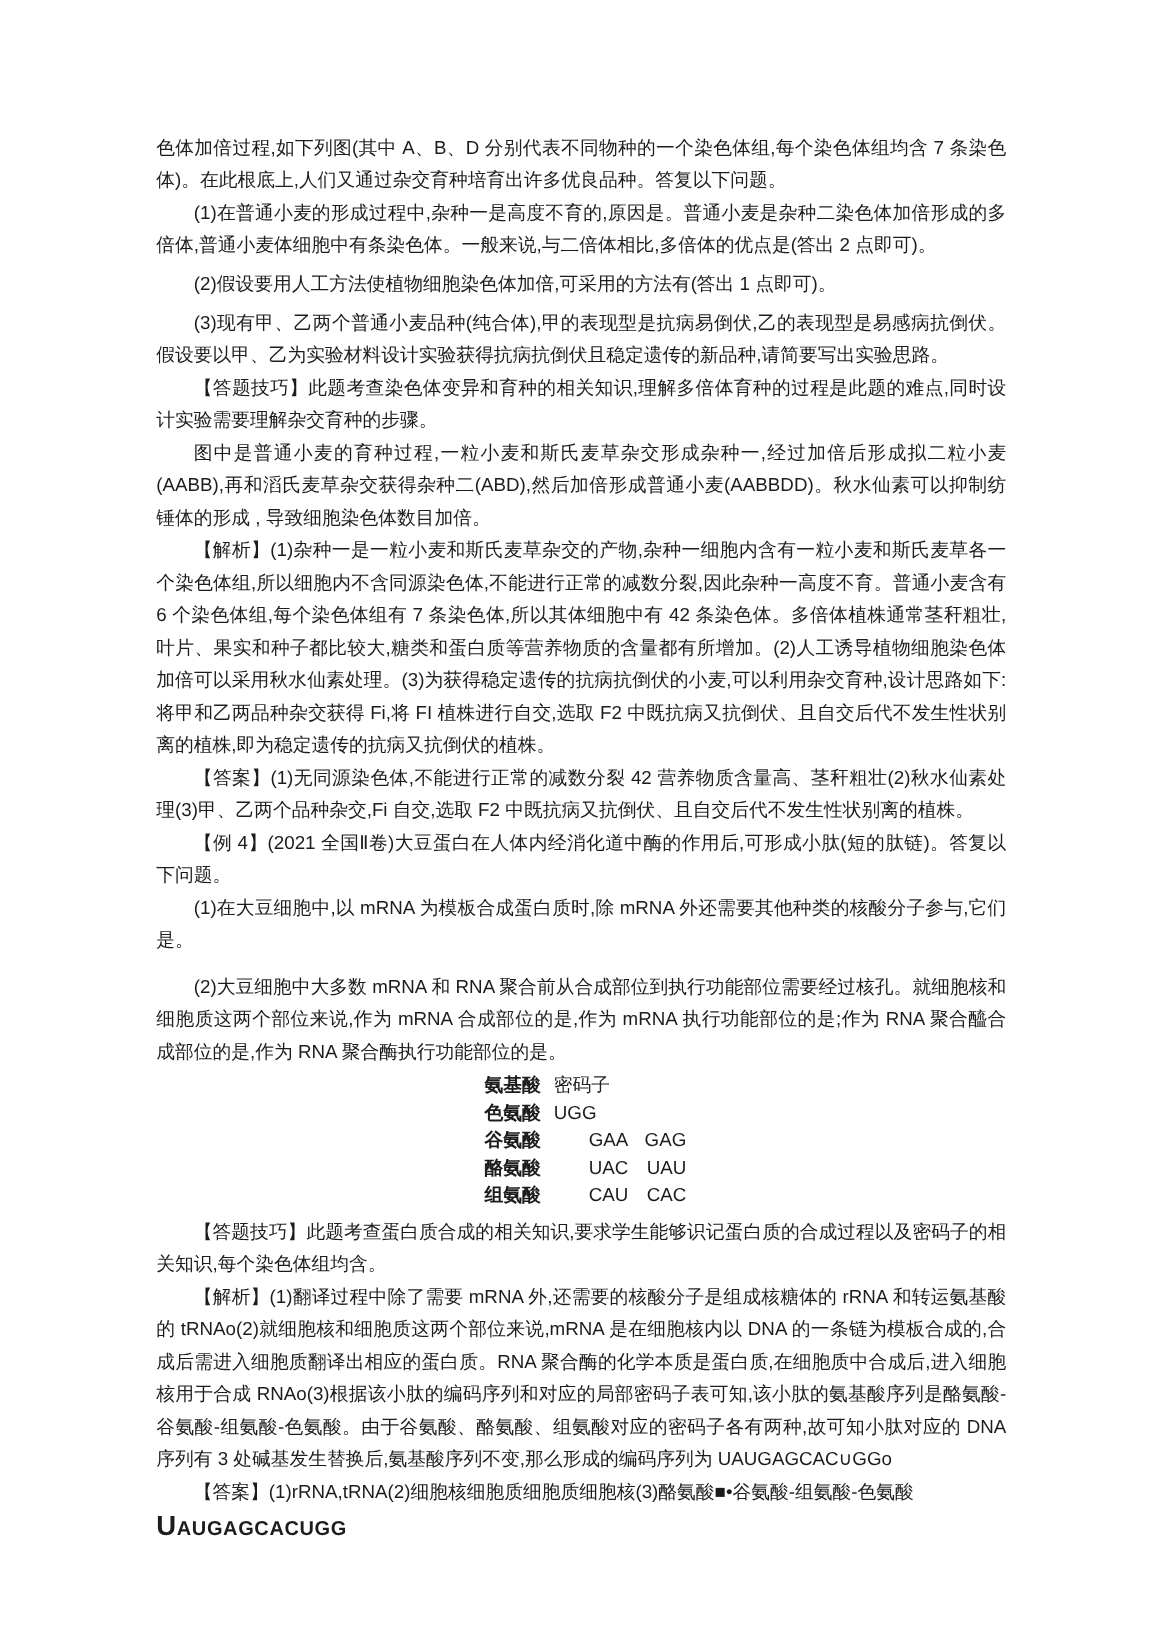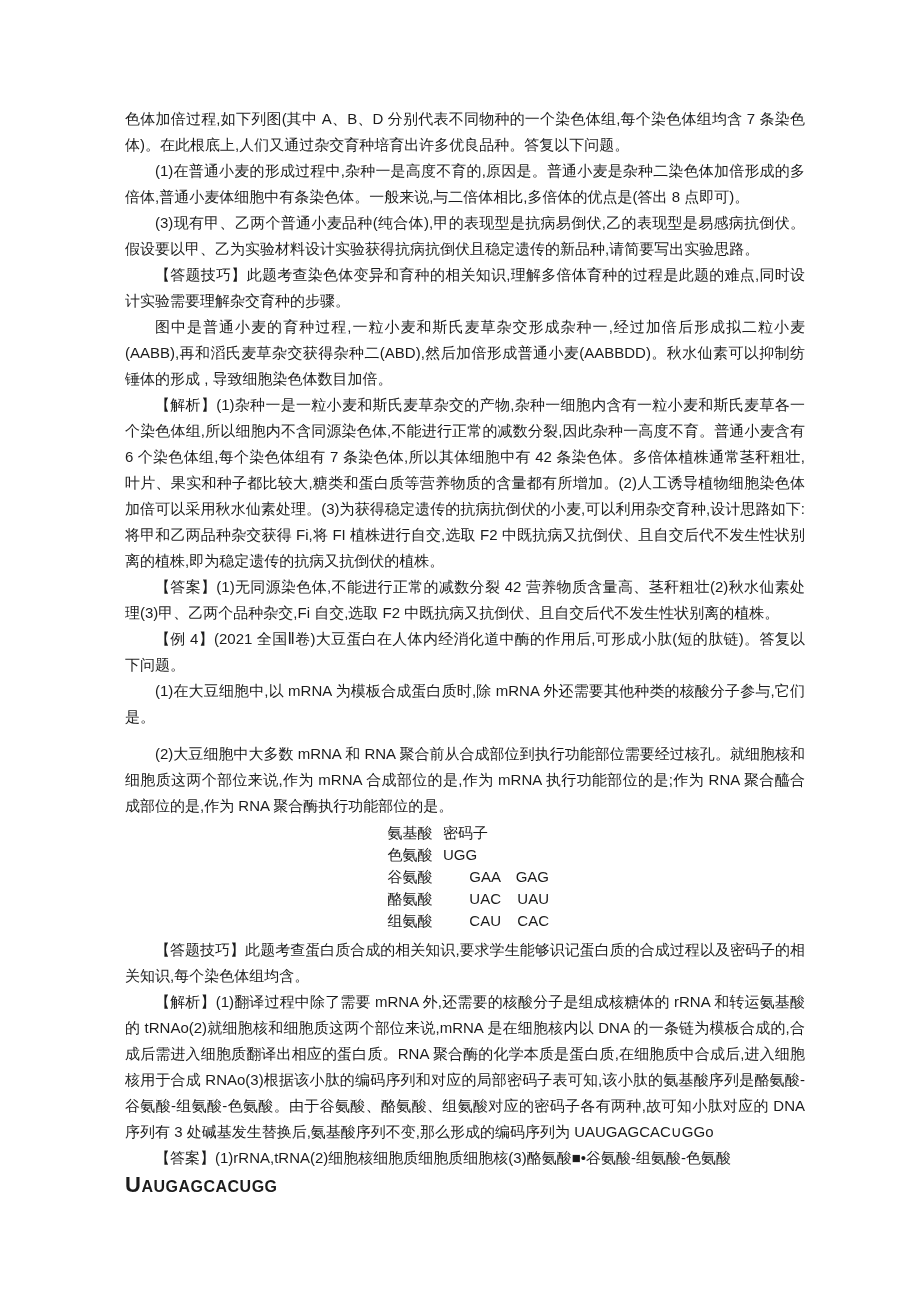--- a/index.html
+++ b/index.html
@@ -21,43 +21,44 @@
     line-height:26px;
     text-align:justify;
   }
   p.para{margin:0;text-indent:2em;}
   p.para.no-indent{text-indent:0;}
   p.para.gap{margin:5px 0;}
   p.para.gap-bottom{margin-bottom:11px;}
   
   .ctable{margin:3px 0 5px 0;}
   .ctable-row{position:relative;height:22px;line-height:22px;}
-  .c-amino{position:absolute;left:225px;width:120px;text-align:center;}
+  .c-amino{position:absolute;left:225px;width:120px;text-align:center;font-weight:bold;}
   .c-wide{position:absolute;left:318px;width:116px;text-align:left;}
-  .c-cod1{position:absolute;left:330px;width:46px;text-align:right;}
+  .c-cod1{position:absolute;left:346px;width:46px;text-align:left;}
   .c-cod2{position:absolute;left:378px;width:46px;text-align:right;}
   
   p.rna-line{
     margin:0;
     text-indent:0;
     font-size:16px;
     font-weight:600;
     letter-spacing:0.5px;
     line-height:27px;
   }
   p.rna-line::first-letter{font-size:22px;}
 </style>
 </head>
 <body>
 
 <div class="page">
   <div class="doc">
 
     <p class="para no-indent">色体加倍过程,如下列图(其中 A、B、D 分别代表不同物种的一个染色体组,每个染色体组均含 7 条染色体)。在此根底上,人们又通过杂交育种培育出许多优良品种。答复以下问题。</p>
-    <p class="para">(1)在普通小麦的形成过程中,杂种一是高度不育的,原因是。普通小麦是杂种二染色体加倍形成的多倍体,普通小麦体细胞中有条染色体。一般来说,与二倍体相比,多倍体的优点是(答出 8 点即可)。</p>
+    <p class="para">(1)在普通小麦的形成过程中,杂种一是高度不育的,原因是。普通小麦是杂种二染色体加倍形成的多倍体,普通小麦体细胞中有条染色体。一般来说,与二倍体相比,多倍体的优点是(答出 2 点即可)。</p>
+    <p class="para gap">(2)假设要用人工方法使植物细胞染色体加倍,可采用的方法有(答出 1 点即可)。</p>
     <p class="para">(3)现有甲、乙两个普通小麦品种(纯合体),甲的表现型是抗病易倒伏,乙的表现型是易感病抗倒伏。假设要以甲、乙为实验材料设计实验获得抗病抗倒伏且稳定遗传的新品种,请简要写出实验思路。</p>
     <p class="para">【答题技巧】此题考查染色体变异和育种的相关知识,理解多倍体育种的过程是此题的难点,同时设计实验需要理解杂交育种的步骤。</p>
     <p class="para">图中是普通小麦的育种过程,一粒小麦和斯氏麦草杂交形成杂种一,经过加倍后形成拟二粒小麦(AABB),再和滔氏麦草杂交获得杂种二(ABD),然后加倍形成普通小麦(AABBDD)。秋水仙素可以抑制纺锤体的形成 , 导致细胞染色体数目加倍。</p>
     <p class="para">【解析】(1)杂种一是一粒小麦和斯氏麦草杂交的产物,杂种一细胞内含有一粒小麦和斯氏麦草各一个染色体组,所以细胞内不含同源染色体,不能进行正常的减数分裂,因此杂种一高度不育。普通小麦含有 6 个染色体组,每个染色体组有 7 条染色体,所以其体细胞中有 42 条染色体。多倍体植株通常茎秆粗壮,叶片、果实和种子都比较大,糖类和蛋白质等营养物质的含量都有所增加。(2)人工诱导植物细胞染色体加倍可以采用秋水仙素处理。(3)为获得稳定遗传的抗病抗倒伏的小麦,可以利用杂交育种,设计思路如下:将甲和乙两品种杂交获得 Fi,将 FI 植株进行自交,选取 F2 中既抗病又抗倒伏、且自交后代不发生性状别离的植株,即为稳定遗传的抗病又抗倒伏的植株。</p>
     <p class="para">【答案】(1)无同源染色体,不能进行正常的减数分裂 42 营养物质含量高、茎秆粗壮(2)秋水仙素处理(3)甲、乙两个品种杂交,Fi 自交,选取 F2 中既抗病又抗倒伏、且自交后代不发生性状别离的植株。</p>
     <p class="para">【例 4】(2021 全国Ⅱ卷)大豆蛋白在人体内经消化道中酶的作用后,可形成小肽(短的肽链)。答复以下问题。</p>
     <p class="para gap-bottom">(1)在大豆细胞中,以 mRNA 为模板合成蛋白质时,除 mRNA 外还需要其他种类的核酸分子参与,它们是。</p>
     <p class="para">(2)大豆细胞中大多数 mRNA 和 RNA 聚合前从合成部位到执行功能部位需要经过核孔。就细胞核和细胞质这两个部位来说,作为 mRNA 合成部位的是,作为 mRNA 执行功能部位的是;作为 RNA 聚合醯合成部位的是,作为 RNA 聚合酶执行功能部位的是。</p>
 
     <div class="ctable">

